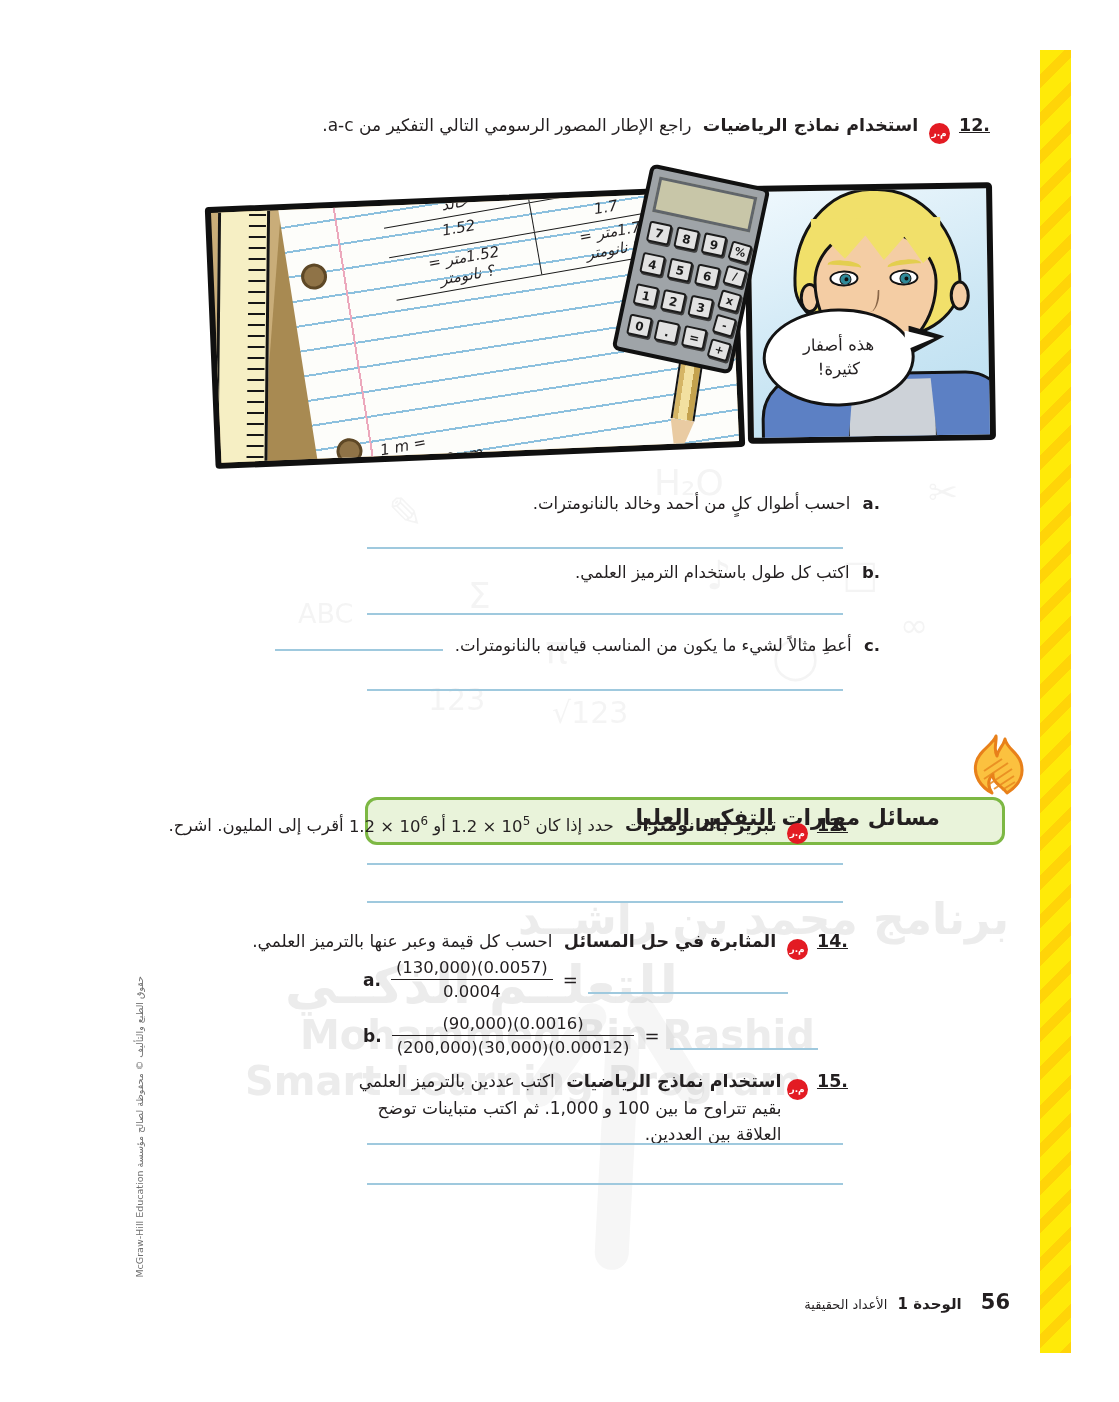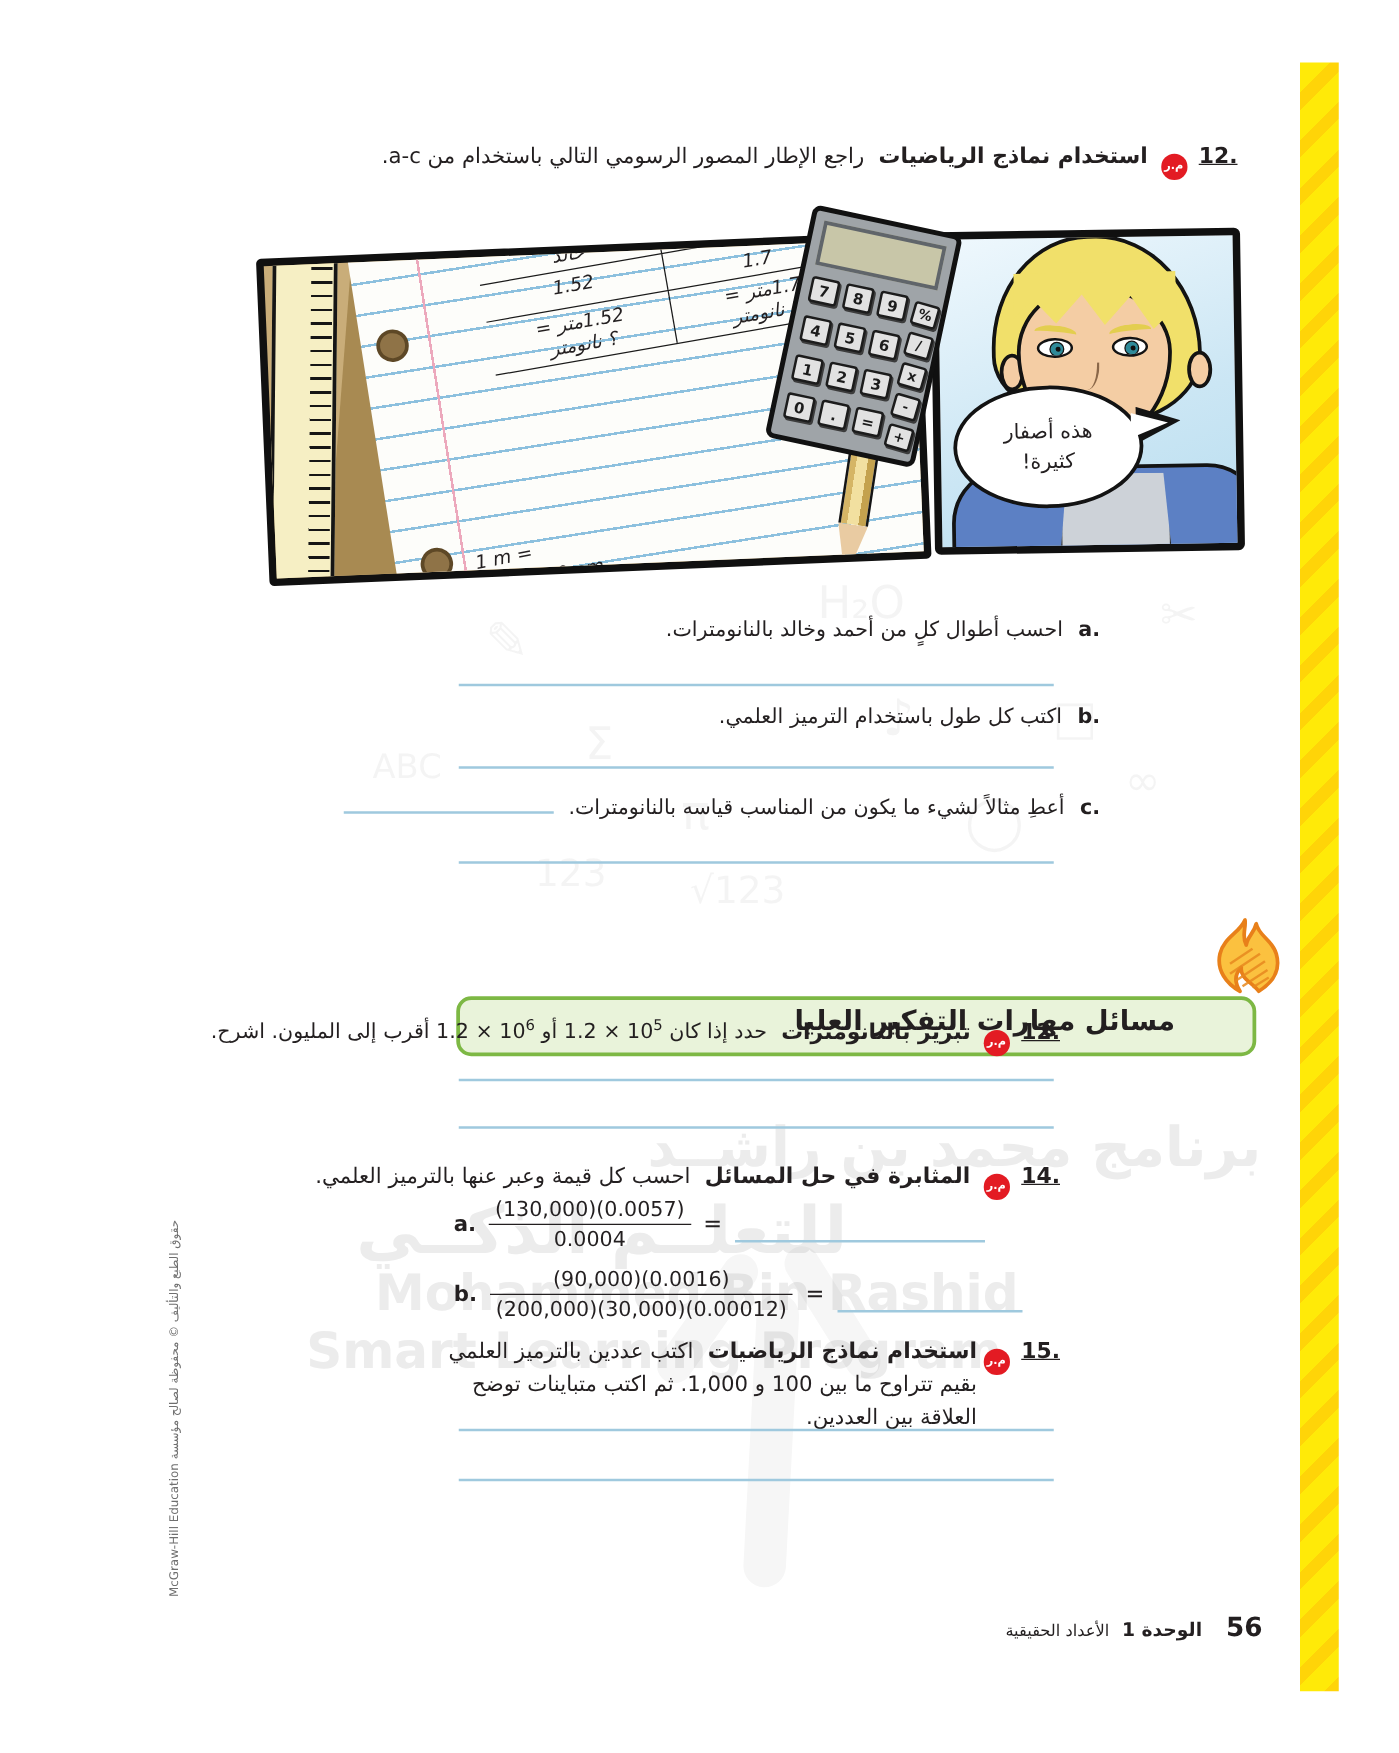--- a/index.html
+++ b/index.html
@@ -172,21 +172,21 @@
   <span class="wm" style="left:772px; top:632px; font-size:42px;">◯</span>
   <span class="wm" style="left:842px; top:552px; font-size:38px;">□</span>
   <span class="wm" style="left:900px; top:605px; font-size:34px;">∞</span>
   <span class="wm" style="left:928px; top:472px; font-size:36px;">✂</span>
   <span class="wm" style="left:428px; top:682px; font-size:30px;">123</span>
 
   <div class="ex-line" style="top:112px; right:129px;">
     <span class="ex-num">12.</span>
     <span class="badge">م.ر</span>
     <span class="ex-cat">استخدام نماذج الرياضيات</span>
-    <span>راجع الإطار المصور الرسومي التالي باستخدام من a-c.</span>
+    <span>راجع الإطار المصور الرسومي التالي التفكير من a-c.</span>
   </div>
 
   <div class="comic">
 
     <div class="panel-left">
       <div class="dark-wedge"></div>
       <div class="ruler">
         <div class="ruler-ticks"></div>
       </div>
       <div class="paper">

